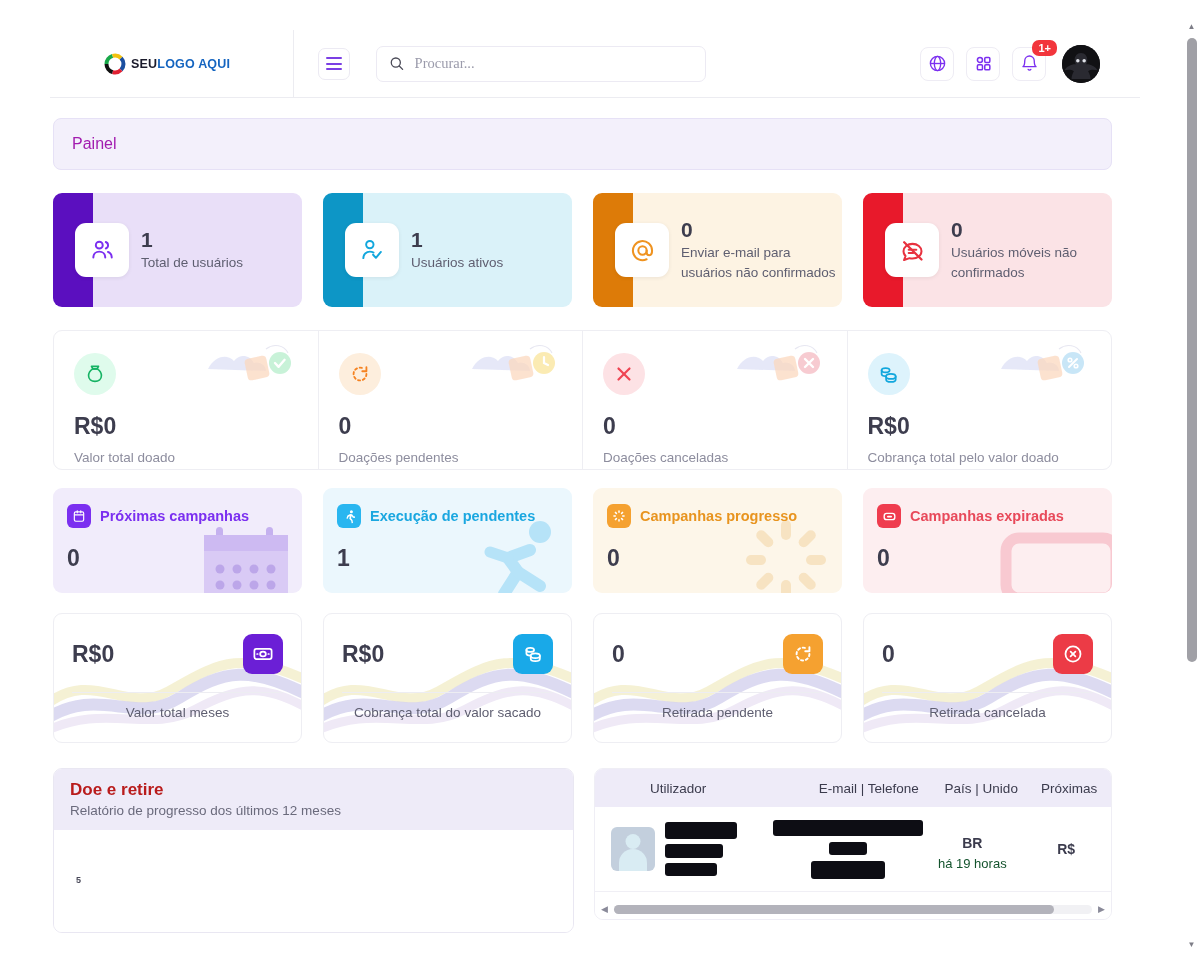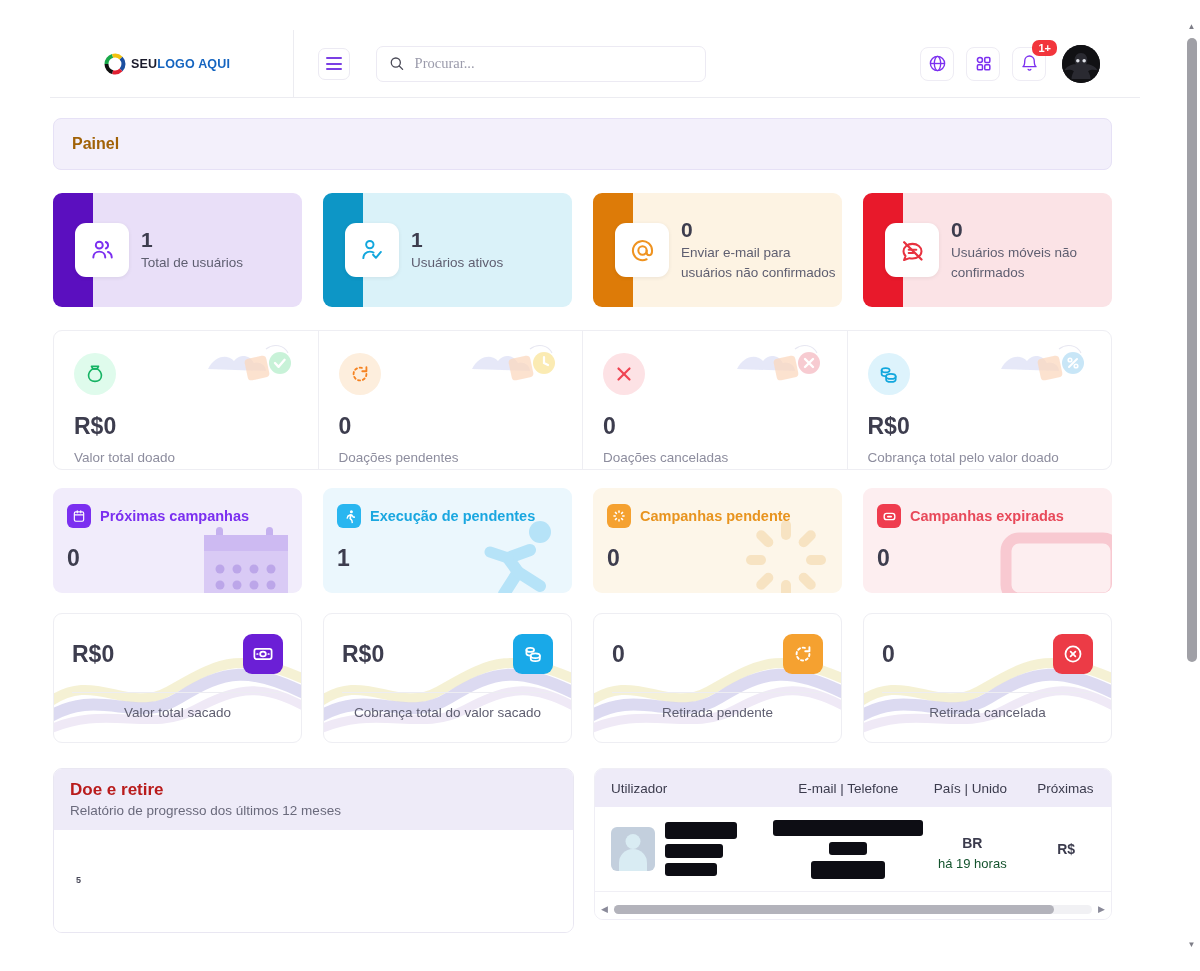--- a/index.html
+++ b/index.html
@@ -57,21 +57,21 @@
     width:38px; height:38px; border-radius:50%; overflow:hidden; margin-left:4px;
     background:#1d1d22; display:block;
   }
 
   
   .panel-head {
     position:absolute; left:53px; top:118px; width:1059px; height:52px;
     background:#f3f0fb; border:1px solid #e6e1f6; border-radius:8px;
     display:flex; align-items:center; padding-left:18px;
   }
-  .panel-head .t { color:#a16207; font-size:16px; font-weight:bold; }
+  .panel-head .t { color:#a21caf; font-size:16px; font-weight:normal; }
 
   
   .row1 { position:absolute; left:53px; top:193px; width:1059px; display:flex; gap:21px; }
   .c1 {
     width:250px; height:114px; border-radius:9px; overflow:hidden;
     display:flex; align-items:center; position:relative;
   }
   .c1 .bar { width:40px; height:100%; flex:0 0 40px; }
   .c1 .body { flex:1; height:100%; position:relative; display:flex; align-items:center; }
   .c1 .chip {
@@ -130,21 +130,21 @@
   .chartcard .hd { background:#eeebf8; padding:11px 16px 12px 16px; }
   .chartcard .hd .t { font-size:17px; font-weight:bold; color:#b91c1c; }
   .chartcard .hd .s { font-size:13.5px; color:#6a6a7c; margin-top:3px; }
   .chartcard .plot { position:relative; height:100%; background:#fff; }
   .ytick { position:absolute; font-size:9px; color:#4a4a5a; font-weight:bold; }
 
   .tablecard {
     position:absolute; left:594px; top:768px; width:518px; height:152px;
     background:#fff; border-radius:9px; overflow:hidden; border:1px solid #efeef5;
   }
-  .thead { background:#eeebf8; display:flex; align-items:center; height:38px; font-size:13.5px; color:#3b3b4d; }
+  .thead { background:#eeebf8; display:flex; align-items:center; height:38px; font-size:13.5px; color:#3b3b4d;padding-left:39px; }
   .thead .th { white-space:nowrap; }
   .th-user { width:215px; padding-left:16px; }
   .th-mail { width:175px; text-align:center; }
   .th-country { width:120px; text-align:center; }
   .th-bal { width:110px; text-align:center; }
   .trow { display:flex; align-items:center; height:85px; border-bottom:1px solid #f0eff5; }
   .cell-user { width:215px; padding-left:16px; display:flex; align-items:center; gap:10px; }
   .uavatar { width:44px; height:44px; border-radius:6px; background:#c3cfdd; position:relative; overflow:hidden; flex:0 0 44px; }
   .uavatar .head { position:absolute; left:50%; top:7px; transform:translateX(-50%); width:15px; height:15px; border-radius:50%; background:#d9ecf3; }
   .uavatar .bod { position:absolute; left:50%; bottom:0; transform:translateX(-50%); width:28px; height:22px; border-radius:14px 14px 0 0; background:#d9ecf3; }
@@ -474,21 +474,21 @@
               <rect x="-1.3" y="-10" width="2.6" height="5" rx="1.3" transform="rotate(45)"></rect>
               <rect x="-1.3" y="-10" width="2.6" height="5" rx="1.3" transform="rotate(90)"></rect>
               <rect x="-1.3" y="-10" width="2.6" height="5" rx="1.3" transform="rotate(135)"></rect>
               <rect x="-1.3" y="-10" width="2.6" height="5" rx="1.3" transform="rotate(180)"></rect>
               <rect x="-1.3" y="-10" width="2.6" height="5" rx="1.3" transform="rotate(225)"></rect>
               <rect x="-1.3" y="-10" width="2.6" height="5" rx="1.3" transform="rotate(270)"></rect>
               <rect x="-1.3" y="-10" width="2.6" height="5" rx="1.3" transform="rotate(315)"></rect>
             </g>
           </svg>
         </div>
-        <span class="ttl" style="color:#e8941f">Campanhas pendente</span>
+        <span class="ttl" style="color:#e8941f">Campanhas progresso</span>
       </div>
       <div class="num">0</div>
     </div>
 
     <div class="c3" style="background:#fdeef0">
       <svg class="bgart" width="130" height="75" viewBox="0 0 130 75">
         <rect x="24" y="12" width="110" height="60" rx="13" fill="none" stroke="#f8c9d1" stroke-width="11"></rect>
       </svg>
       <div class="hd">
         <div class="sq" style="background:#ef3c4e">
@@ -516,21 +516,21 @@
         <div class="sq" style="background:#6b1fd6">
           <svg width="22" height="22" viewBox="0 0 24 24" fill="none" stroke="#fff" stroke-width="1.9">
             <rect x="2.6" y="6.5" width="18.8" height="11" rx="2.2"></rect>
             <ellipse cx="12" cy="12" rx="3.1" ry="2.6"></ellipse>
             <line x1="5.6" y1="12" x2="6.2" y2="12" stroke-linecap="round"></line>
             <line x1="17.8" y1="12" x2="18.4" y2="12" stroke-linecap="round"></line>
           </svg>
         </div>
       </div>
       <div class="rule"></div>
-      <div class="lab">Valor total sacado</div>
+      <div class="lab">Valor total meses</div>
     </div>
 
     <div class="c4">
       <svg class="wave" width="250" height="100" viewBox="0 0 250 100" preserveAspectRatio="none">
         <path d="M-10 70C40 30 70 80 115 55S185 10 260 48" stroke="#f2ecc6" stroke-width="10" fill="none" opacity=".75"></path>
         <path d="M-10 84C45 48 80 90 125 62S195 28 260 62" stroke="#d6d3ee" stroke-width="12" fill="none" opacity=".85"></path>
         <path d="M-10 96C50 66 95 98 140 74S210 46 260 76" stroke="#efe9f6" stroke-width="9" fill="none"></path>
       </svg>
       <div class="top">
         <div class="num">R$0</div>

